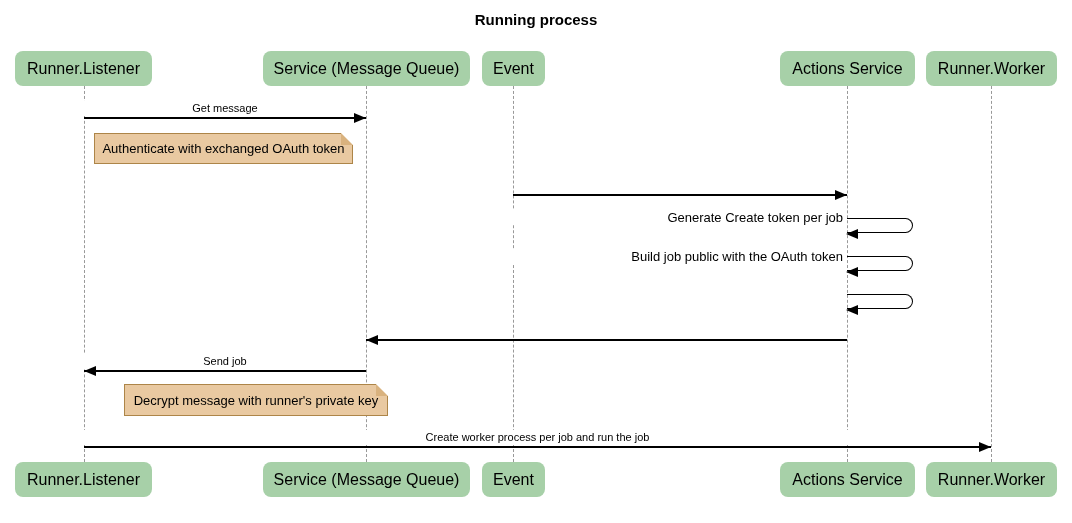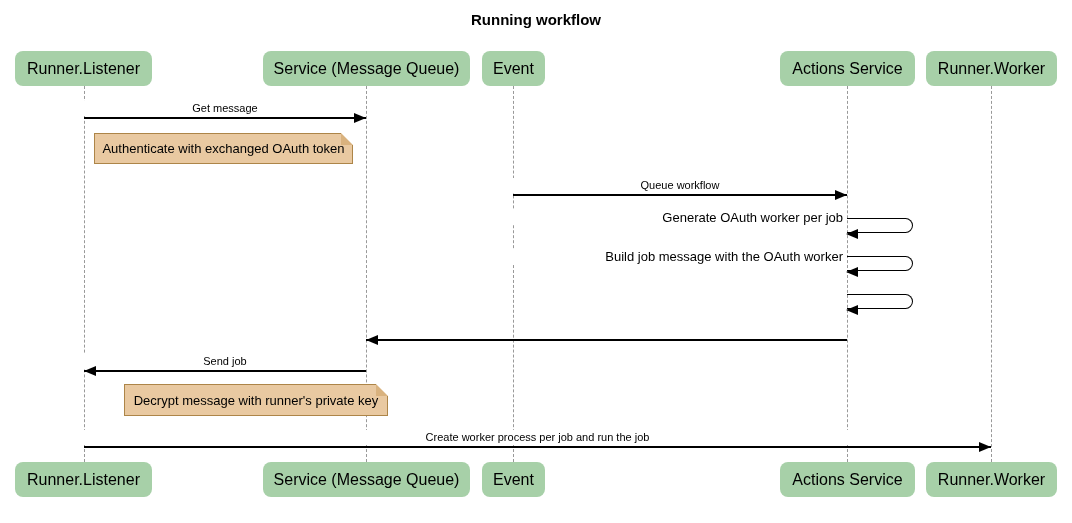--- a/index.html
+++ b/index.html
@@ -115,21 +115,21 @@
     border-style: solid;
     border-width: 0 12px 12px 0;
     border-color: var(--background) var(--background) var(--note-fold) var(--note-fold);
   }
 </style>
 </head>
 <body>
 
 <div class="diagram">
 
-  <div class="title">Running workflow</div>
+  <div class="title">Running process</div>
 
   <div class="lifeline" style="left:84px;"></div>
   <div class="lifeline" style="left:366px;"></div>
   <div class="lifeline" style="left:513px;"></div>
   <div class="lifeline" style="left:847px;"></div>
   <div class="lifeline" style="left:991px;"></div>
 
   <div class="actor" style="left:15px;  top:51px; width:137px;">Runner.Listener</div>
   <div class="actor" style="left:263px; top:51px; width:207px;">Service (Message Queue)</div>
   <div class="actor" style="left:482px; top:51px; width:63px;">Event</div>
@@ -137,30 +137,29 @@
   <div class="actor" style="left:926px; top:51px; width:131px;">Runner.Worker</div>
 
   <div class="msg-label" style="left:84px; width:282px; top:101px;">Get message</div>
   <div class="line" style="left:84px; top:117px; width:282px;"></div>
   <div class="head-r" style="left:354px; top:113px;"></div>
 
   <div class="note" style="left:94px; top:133px; width:259px; height:31px;">
     <span>Authenticate with exchanged OAuth token</span>
   </div>
 
-  <div class="msg-label" style="left:513px; width:334px; top:178px;">Queue workflow</div>
   <div class="line" style="left:513px; top:194px; width:334px;"></div>
   <div class="head-r" style="left:835px; top:190px;"></div>
 
-  <div class="loop-label" style="left:400px; width:443px; top:210px;">Generate OAuth worker per job</div>
+  <div class="loop-label" style="left:400px; width:443px; top:210px;">Generate Create token per job</div>
   <div class="self-loop" style="top:218px;">
     <div class="head-l"></div>
   </div>
 
-  <div class="loop-label" style="left:400px; width:443px; top:249px;">Build job message with the OAuth worker</div>
+  <div class="loop-label" style="left:400px; width:443px; top:249px;">Build job public with the OAuth token</div>
   <div class="self-loop" style="top:256px;">
     <div class="head-l"></div>
   </div>
 
   <div class="self-loop" style="top:294px;">
     <div class="head-l"></div>
   </div>
 
   <div class="line" style="left:366px; top:339px; width:481px;"></div>
   <div class="head-l" style="left:366px; top:335px;"></div>

